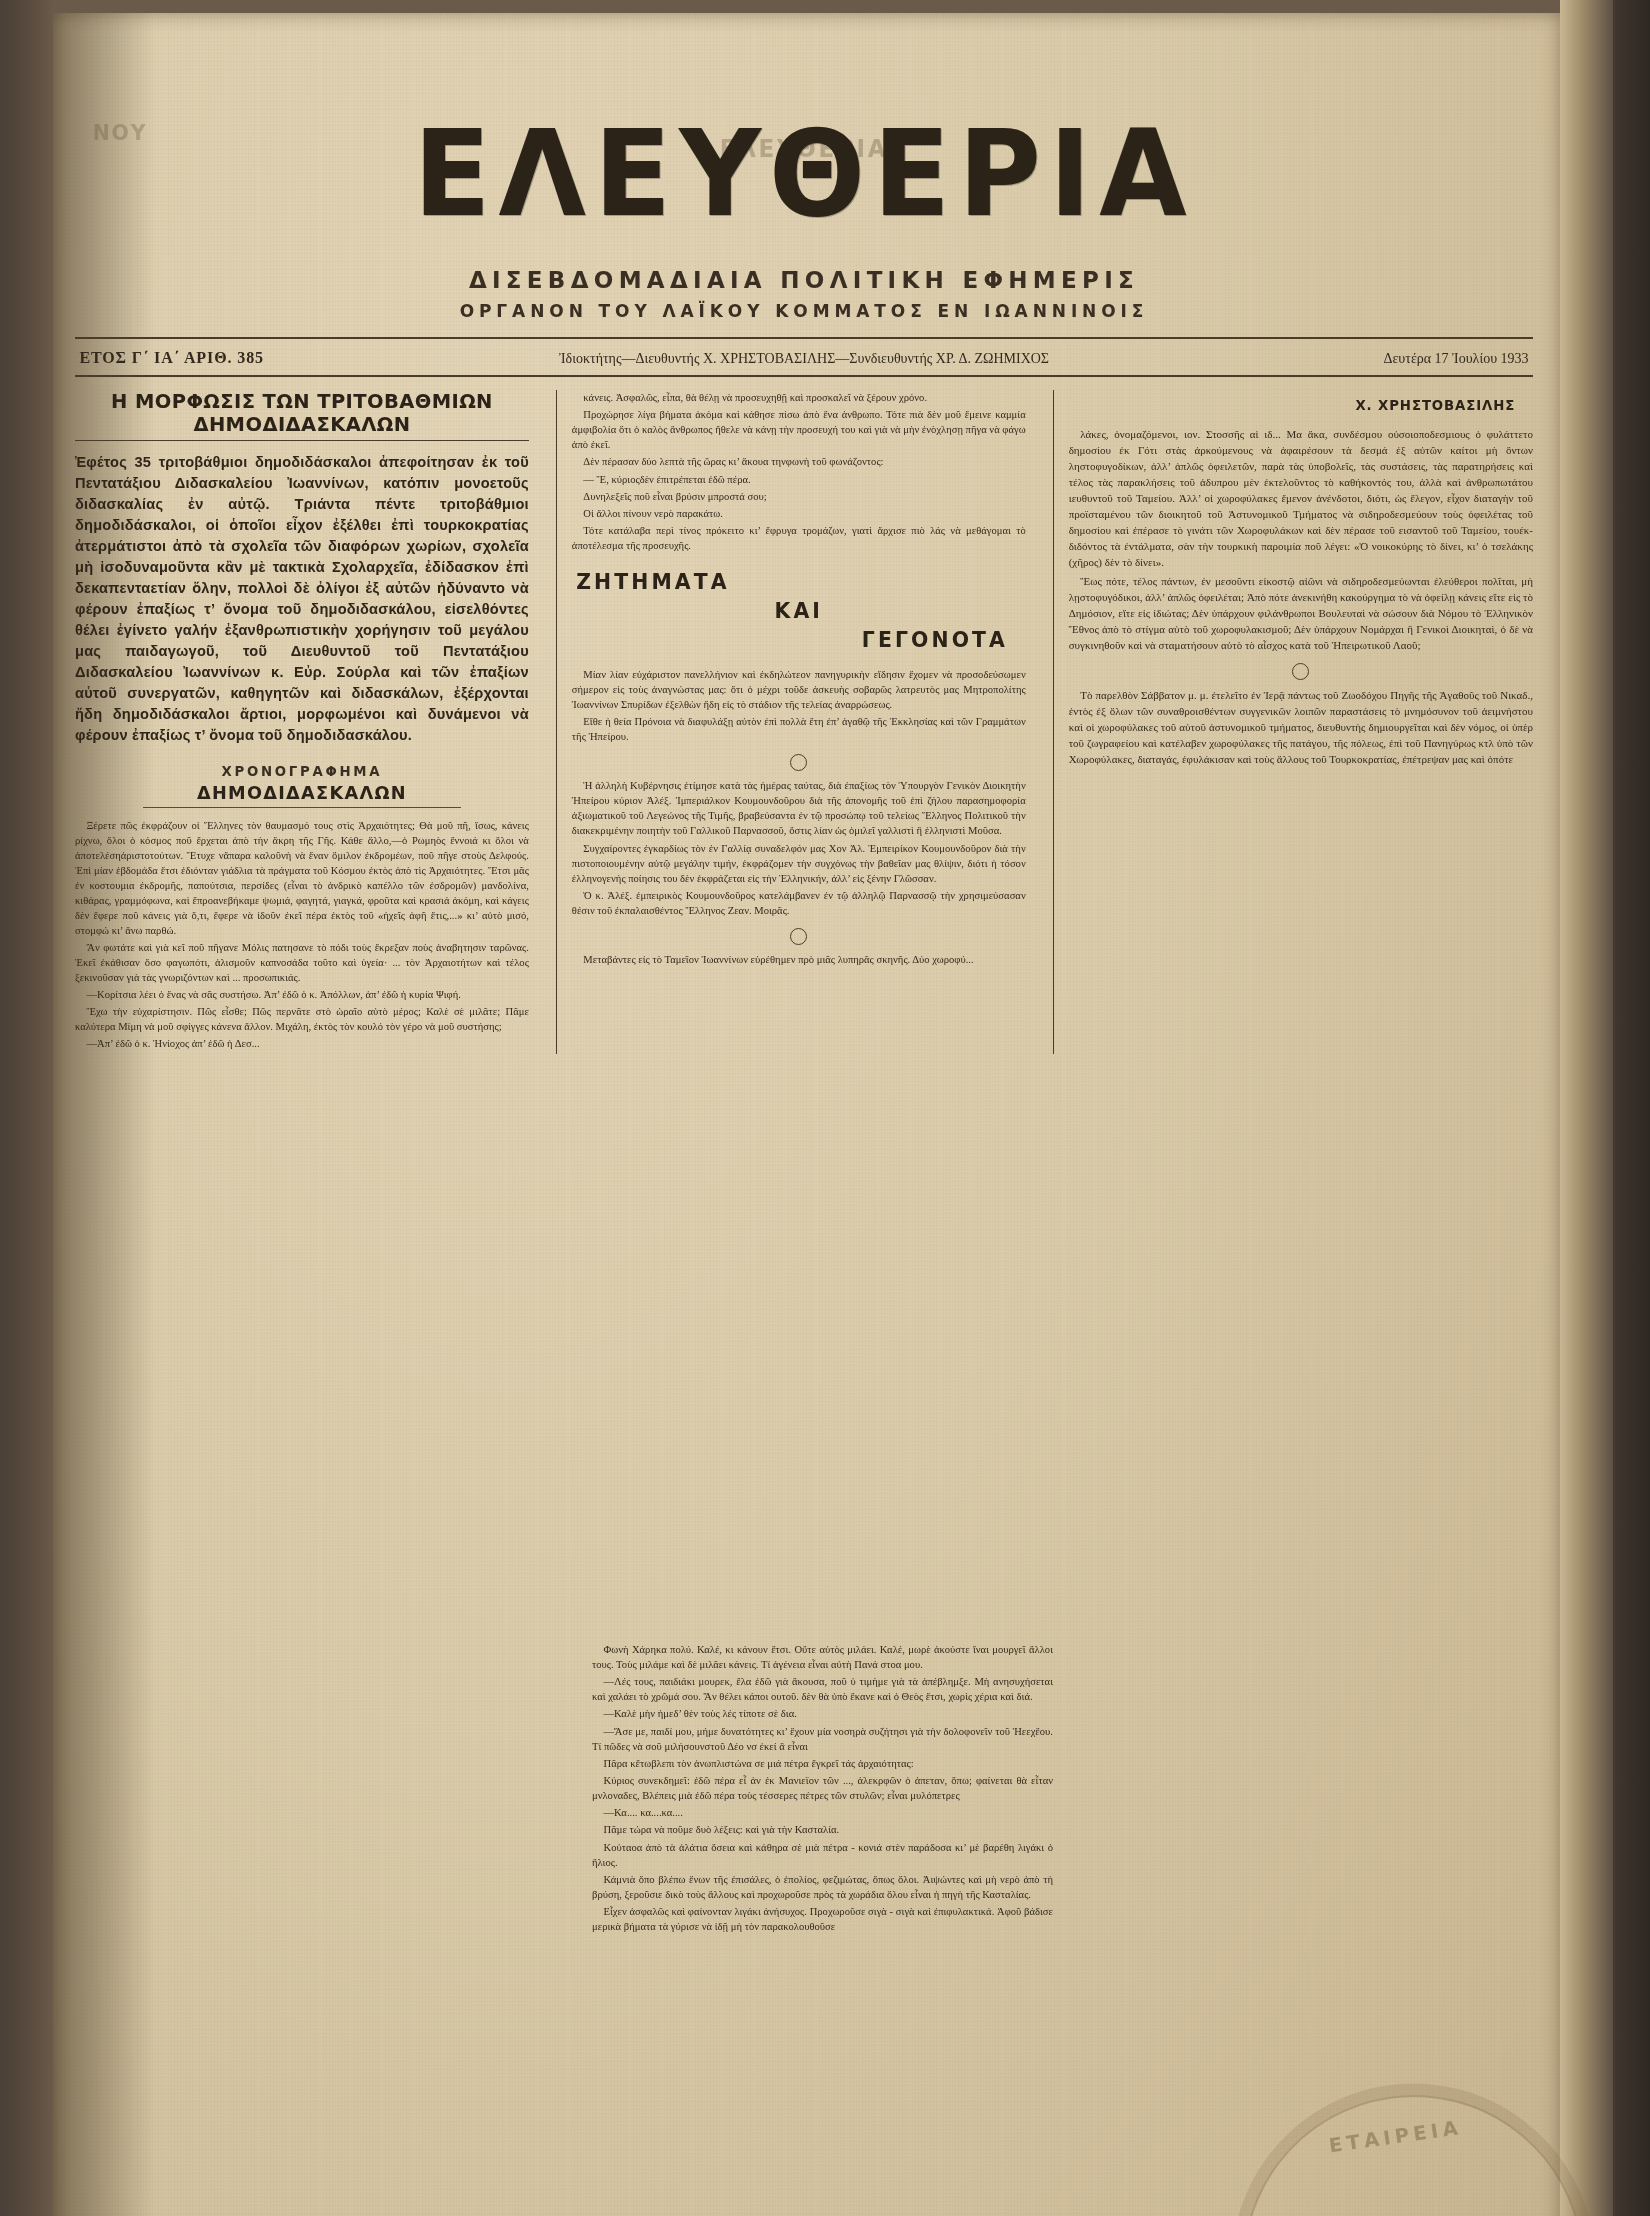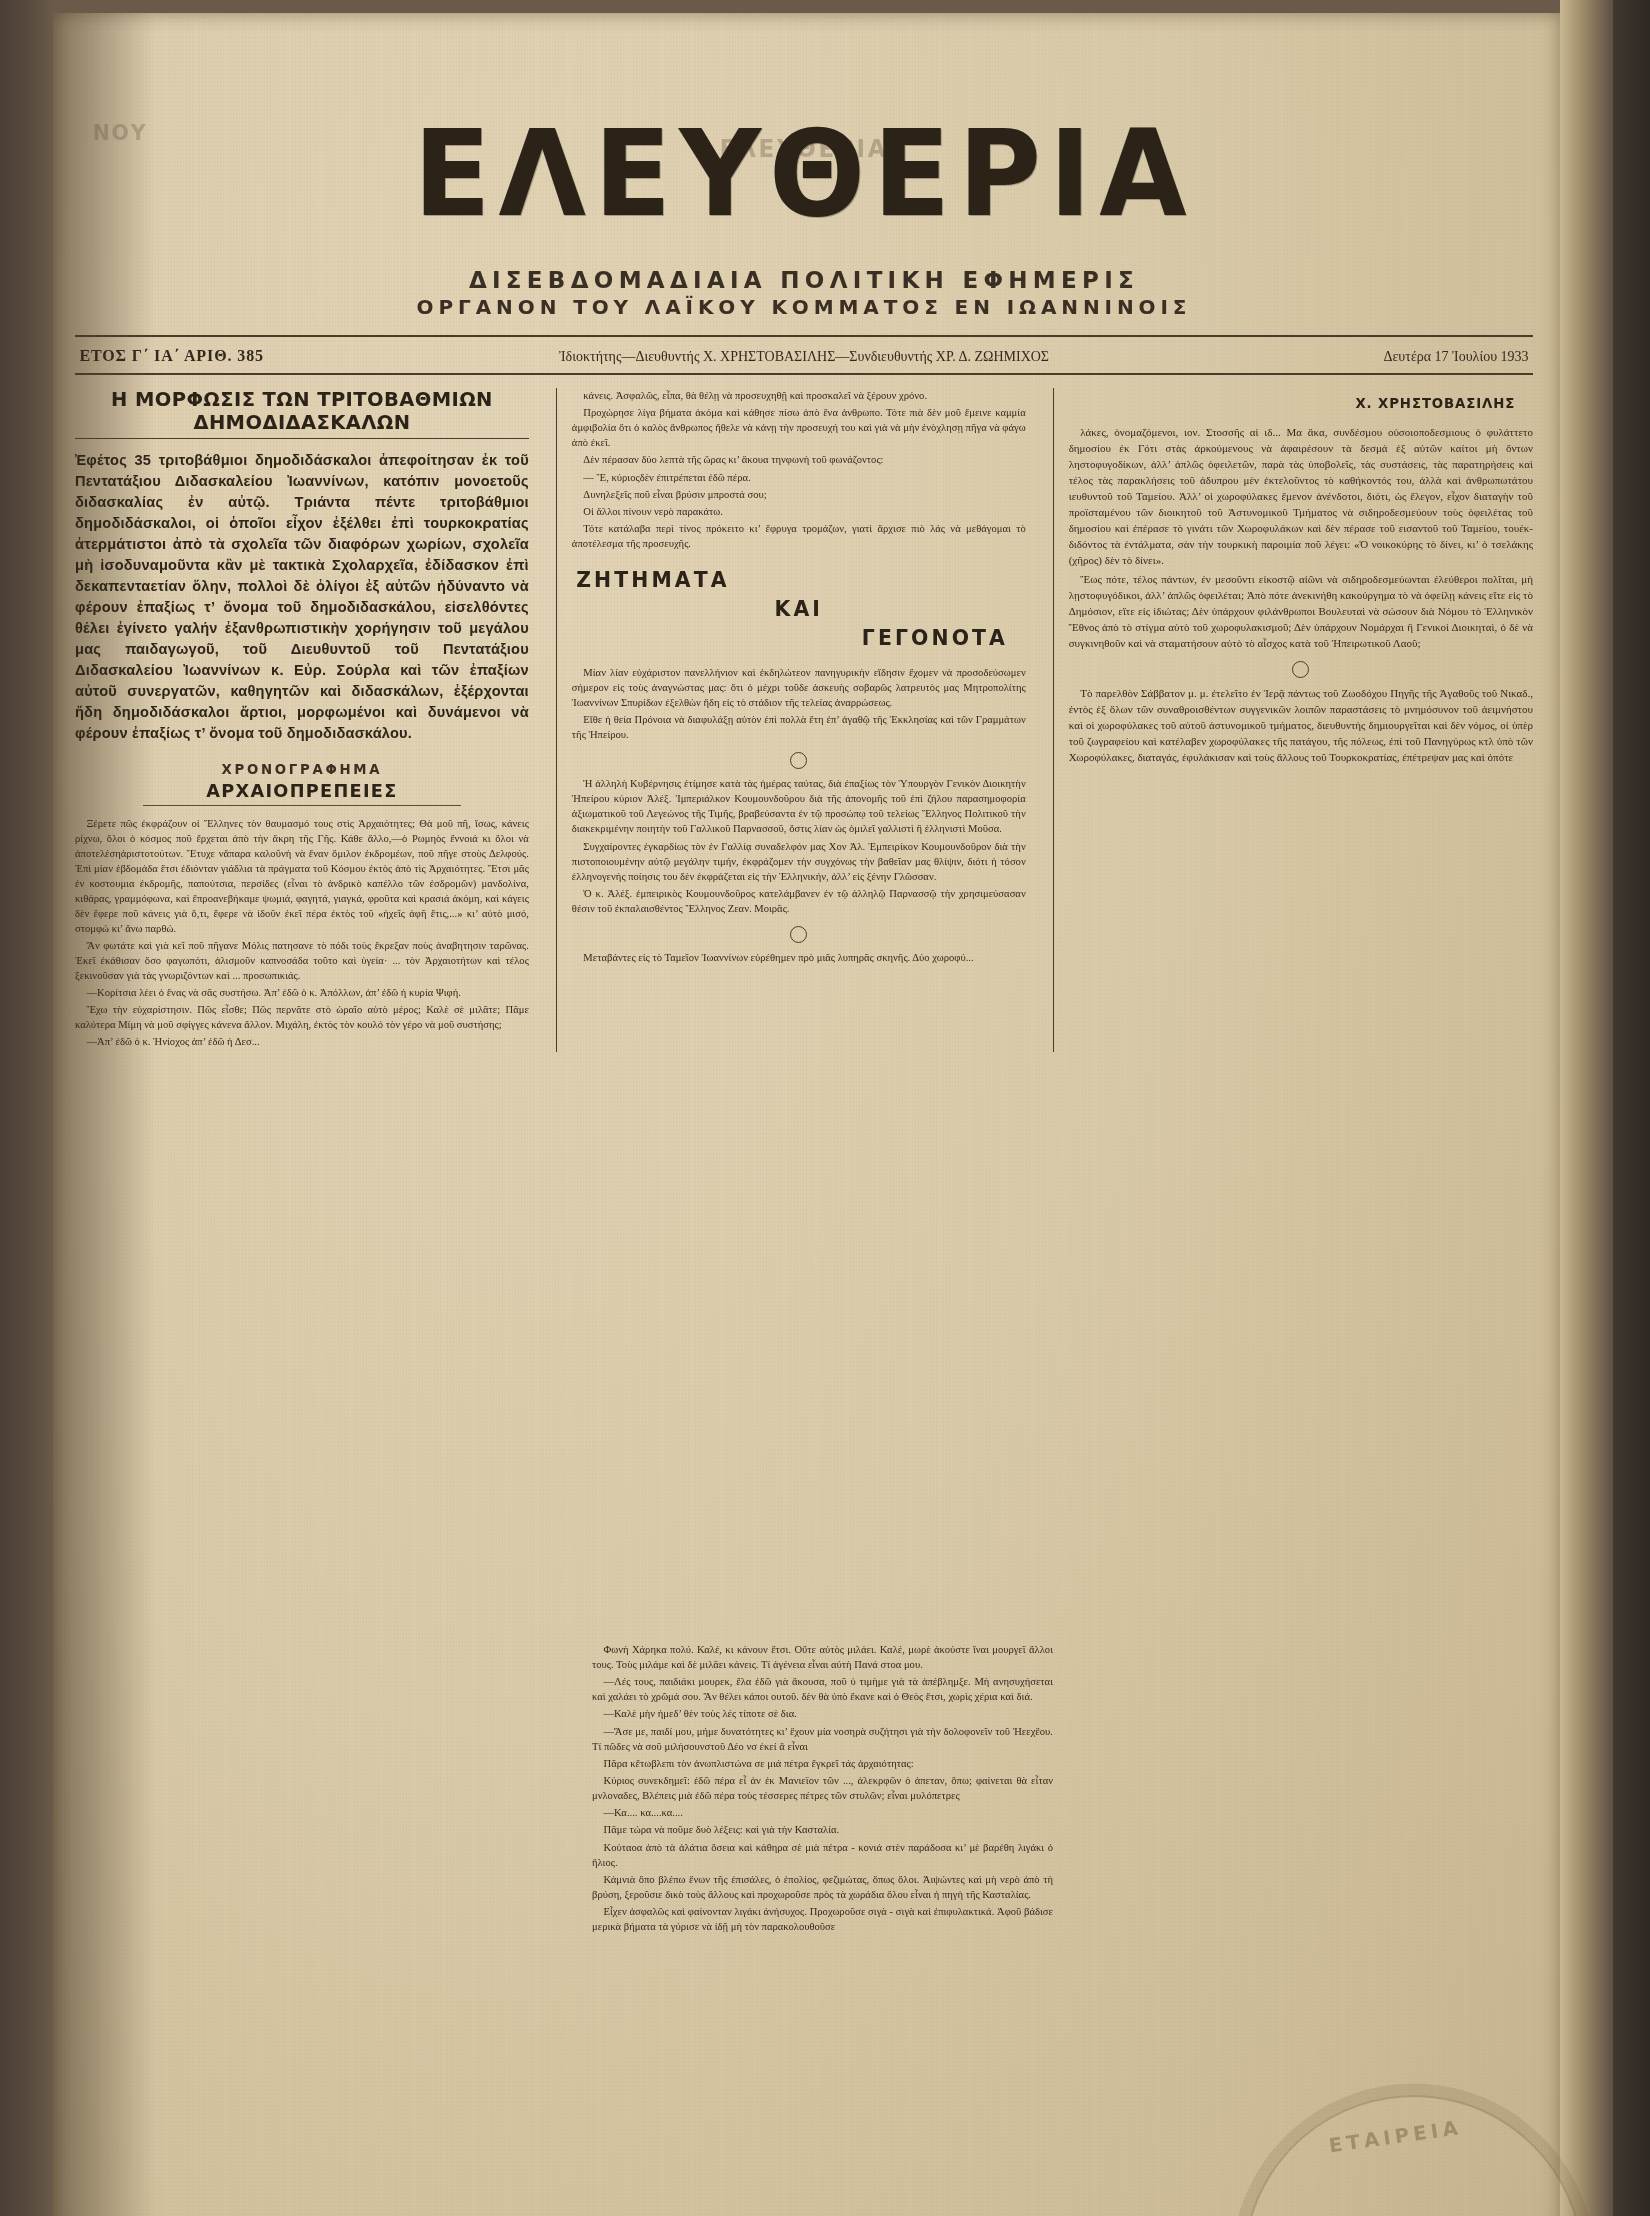--- a/index.html
+++ b/index.html
@@ -68,21 +68,21 @@
     transform:scaleY(1.05);
   }
   .masthead-sub1, .masthead-sub2 {
     text-align:center;
     font-family:"DejaVu Sans", sans-serif;
     font-weight:bold;
     color:#3a2f22;
     letter-spacing:5.3px;
   }
   .masthead-sub1 { font-size:23px; margin-top:15px; }
-  .masthead-sub2 { font-size:20px; margin-top:2px; letter-spacing:4.9px; }
+  .masthead-sub2 { font-size:17px; margin-top:8px; letter-spacing:4.9px; }
 
   .rule {
     height:2.2px; background:#4a3c2b; margin:16px 0 0 0;
     box-shadow:0 3.5px 0 -2.2px #4a3c2b;
   }
   .infobar {
     display:flex; align-items:baseline; justify-content:space-between;
     padding:9.8px 4.4px 8px 4.4px;
     font-family:"Liberation Serif", serif;
     color:#33291d;
@@ -214,21 +214,21 @@
     <div class="rule2"></div>
 
     <div class="cols">
 
       <div class="col col1">
         <div class="headline">Η ΜΟΡΦΩΣΙΣ ΤΩΝ ΤΡΙΤΟΒΑΘΜΙΩΝ ΔΗΜΟΔΙΔΑΣΚΑΛΩΝ</div>
         <div class="headline-rule"></div>
         <div class="lead">Ἐφέτος 35 τριτοβάθμιοι δημοδιδάσκαλοι ἀπεφοίτησαν ἐκ τοῦ Πεντατάξιου Διδασκαλείου Ἰωαννίνων, κατόπιν μονοετοῦς διδασκαλίας ἐν αὐτῷ. Τριάντα πέντε τριτοβάθμιοι δημοδιδάσκαλοι, οἱ ὁποῖοι εἶχον ἐξέλθει ἐπὶ τουρκοκρατίας ἀτερμάτιστοι ἀπὸ τὰ σχολεῖα τῶν διαφόρων χωρίων, σχολεῖα μὴ ἰσοδυναμοῦντα κἂν μὲ τακτικὰ Σχολαρχεῖα, ἐδίδασκον ἐπὶ δεκαπενταετίαν ὅλην, πολλοὶ δὲ ὀλίγοι ἐξ αὐτῶν ἠδύναντο νὰ φέρουν ἐπαξίως τ’ ὄνομα τοῦ δημοδιδασκάλου, εἰσελθόντες θέλει ἐγίνετο γαλήν ἐξανθρωπιστικὴν χορήγησιν τοῦ μεγάλου μας παιδαγωγοῦ, τοῦ Διευθυντοῦ τοῦ Πεντατάξιου Διδασκαλείου Ἰωαννίνων κ. Εὐρ. Σούρλα καὶ τῶν ἐπαξίων αὐτοῦ συνεργατῶν, καθηγητῶν καὶ διδασκάλων, ἐξέρχονται ἤδη δημοδιδάσκαλοι ἄρτιοι, μορφωμένοι καὶ δυνάμενοι νὰ φέρουν ἐπαξίως τ’ ὄνομα τοῦ δημοδιδασκάλου.</div>
 
         <div class="secthead">ΧΡΟΝΟΓΡΑΦΗΜΑ</div>
-        <div class="subhead">ΑΡΧΑΙΟΠΡΕΠΕΙΕΣ</div>
+        <div class="subhead">ΔΗΜΟΔΙΔΑΣΚΑΛΩΝ</div>
         <div class="thin-rule"></div>
 
         <div class="tinybody">
           <p>Ξέρετε πῶς ἐκφράζουν οἱ Ἕλληνες τὸν θαυμασμό τους στὶς Ἀρχαιότητες; Θὰ μοῦ πῆ, ἴσως, κάνεις ρίχνω, ὅλοι ὁ κόσμος ποῦ ἔρχεται ἀπὸ τὴν ἄκρη τῆς Γῆς. Κάθε ἄλλο,—ὁ Ρωμηὸς ἔννοιά κι ὅλοι νὰ ἀποτελέσηἀριστοτούτων. Ἔτυχε νἄπαρα καλοῦνὴ νὰ ἕναν ὅμιλον ἐκδρομέων, ποῦ πῆγε στοὺς Δελφούς. Ἐπὶ μίαν ἑβδομάδα ἔτσι ἐδιόνταν γιάδλια τὰ πράγματα τοῦ Κόσμου ἐκτὸς ἀπὸ τὶς Ἀρχαιότητες. Ἔτσι μᾶς ἐν κοστουμια ἐκδρομῆς, παπούτσια, περσίδες (εἶναι τὸ ἀνδρικὸ καπέλλο τῶν ἐσδρομῶν) μανδολίνα, κιθάρας, γραμμόφωνα, καὶ ἔπροανεβήκαμε ψωμιά, φαγητά, γιαγκά, φροῦτα καὶ κρασιά ἀκόμη, καὶ κάγεις δὲν ἔφερε ποῦ κάνεις γιὰ ὅ,τι, ἔφερε νὰ ἰδοῦν ἐκεῖ πέρα ἐκτὸς τοῦ «ἠχεῖς ἀφῆ ἔτις,...» κι’ αὐτὸ μισό, στομφώ κι’ ἄνω παρθώ.</p>
           <p>Ἂν φωτάτε καὶ γιὰ κεῖ ποῦ πῆγανε Μόλις πατησανε τὸ πόδι τοὺς ἔκρεξαν ποὺς ἀναβητησιν ταρῶνας. Ἐκεῖ ἐκάθισαν ὅσο φαγωπότι, ἀλισμοῦν καπνοσάδα τοῦτο καὶ ὑγεία· ... τὸν Ἀρχαιοτήτων καὶ τέλος ξεκινοῦσαν γιὰ τὰς γνωριζόντων καὶ ... προσωπικιάς.</p>
           <p>—Κορίτσια λέει ὁ ἕνας νὰ σᾶς συστήσω. Ἀπ’ ἐδῶ ὁ κ. Ἀπόλλων, ἀπ’ ἐδῶ ἡ κυρία Ψιφή.</p>
           <p>Ἔχω τὴν εὐχαρίστησιν. Πῶς εἶσθε; Πῶς περνᾶτε στὸ ὡραῖο αὐτὸ μέρος; Καλὲ σὲ μιλᾶτε; Πᾶμε καλύτερα Μίμη νὰ μοῦ σφίγγες κάνενα ἄλλον. Μιχάλη, ἐκτὸς τὸν κουλό τὸν γέρο νὰ μοῦ συστήσης;</p>
           <p>—Ἀπ’ ἐδῶ ὁ κ. Ἠνίοχος ἀπ’ ἐδῶ ἡ Δεσ...</p>
         </div>
       </div>

